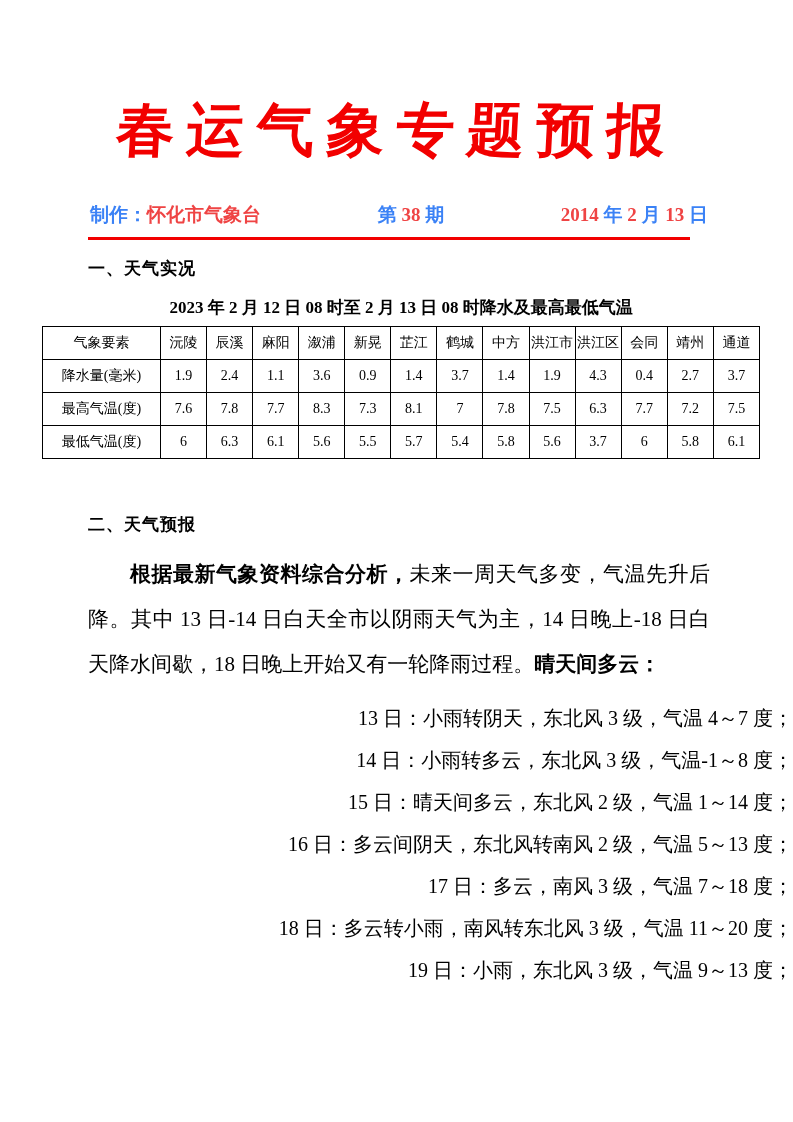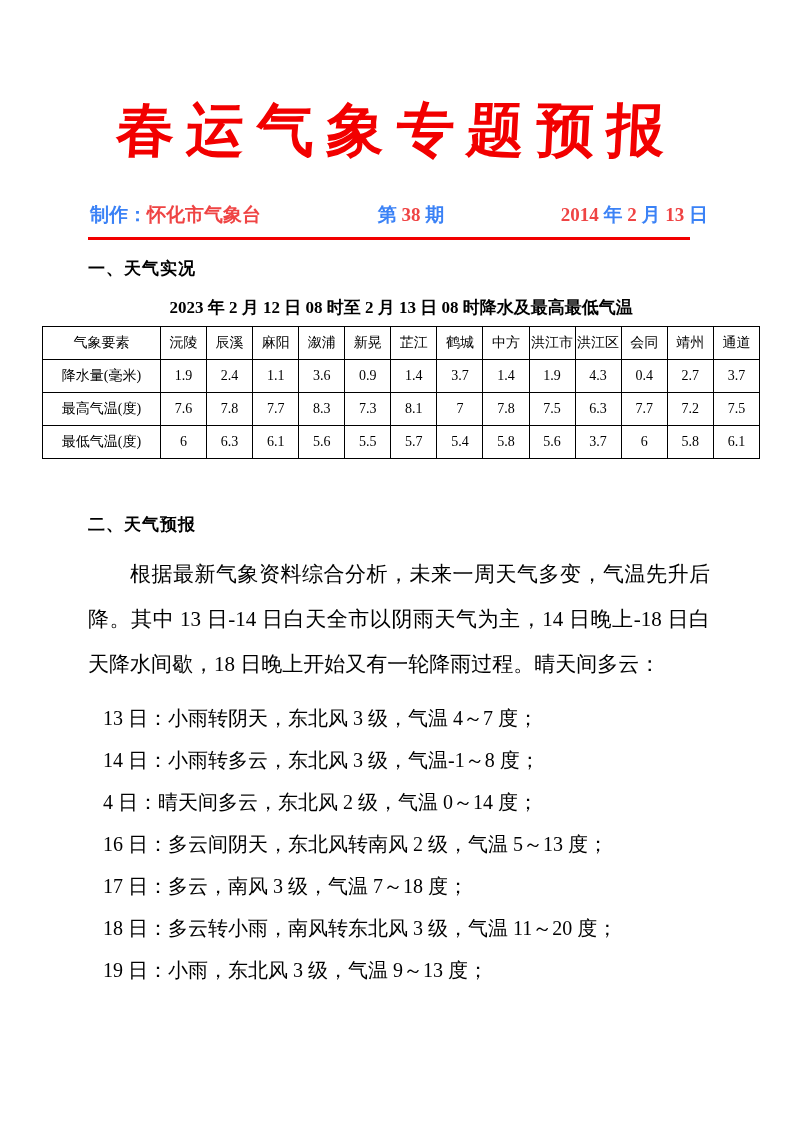--- a/index.html
+++ b/index.html
@@ -83,24 +83,25 @@
   table.obs-table td.rowlabel { width: 118px; }
   
   .forecast-paragraph {
     margin: 16px 0 0 88px;
     width: 622px;
     font-size: 21px;
     line-height: 45px;
     text-align: justify;
     text-indent: 2em;
   }
-  .bold { font-weight: normal; }
+  .bold { font-weight: bold; }
   
   .forecast-list {
-    margin: 10px 0 0 103px;
+    margin: 10px 0 0 64px;
+    text-align: right;
   }
   .forecast-list p {
     margin: 0;
     font-size: 20px;
     line-height: 42px;
     white-space: nowrap;
   }
 </style>
 </head>
 <body>
@@ -190,20 +191,20 @@
     </tbody>
   </table>
 
   <div class="section-heading" style="margin-top:54px;">二、天气预报</div>
 
   <p class="forecast-paragraph"><span class="bold">根据最新气象资料综合分析，</span><span>未来一周天气多变，气温先升后降。其中 13 日-14 日白天全市以阴雨天气为主，14 日晚上-18 日白天降水间歇，18 日晚上开始又有一轮降雨过程。</span><span class="bold">晴天间多云：</span></p>
 
   <div class="forecast-list">
     <p>13 日：小雨转阴天，东北风 3 级，气温 4～7 度；</p>
     <p>14 日：小雨转多云，东北风 3 级，气温-1～8 度；</p>
-    <p>4 日：晴天间多云，东北风 2 级，气温 0～14 度；</p>
+    <p>15 日：晴天间多云，东北风 2 级，气温 1～14 度；</p>
     <p>16 日：多云间阴天，东北风转南风 2 级，气温 5～13 度；</p>
     <p>17 日：多云，南风 3 级，气温 7～18 度；</p>
     <p>18 日：多云转小雨，南风转东北风 3 级，气温 11～20 度；</p>
     <p>19 日：小雨，东北风 3 级，气温 9～13 度；</p>
   </div>
 
 </div>
 
 </body></html>

